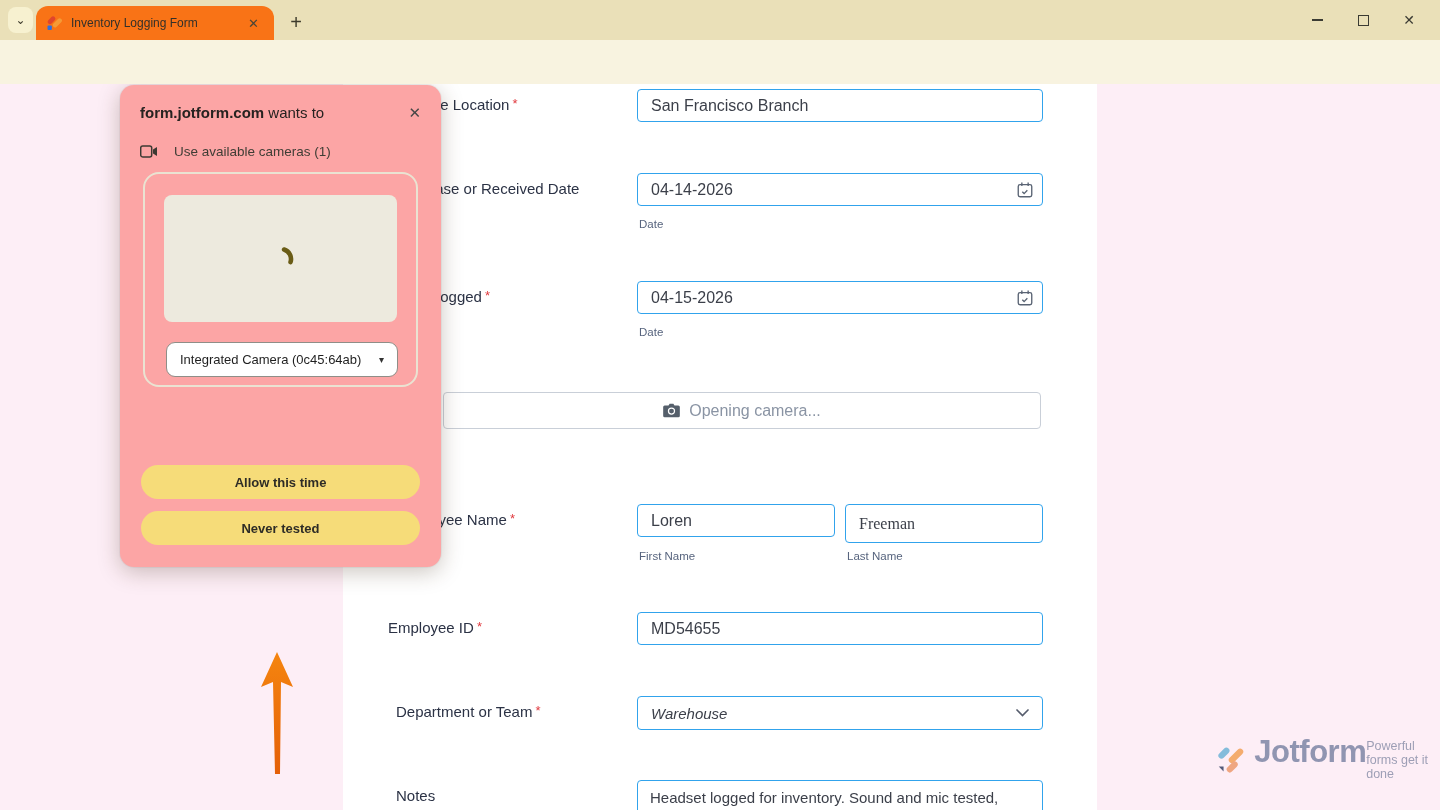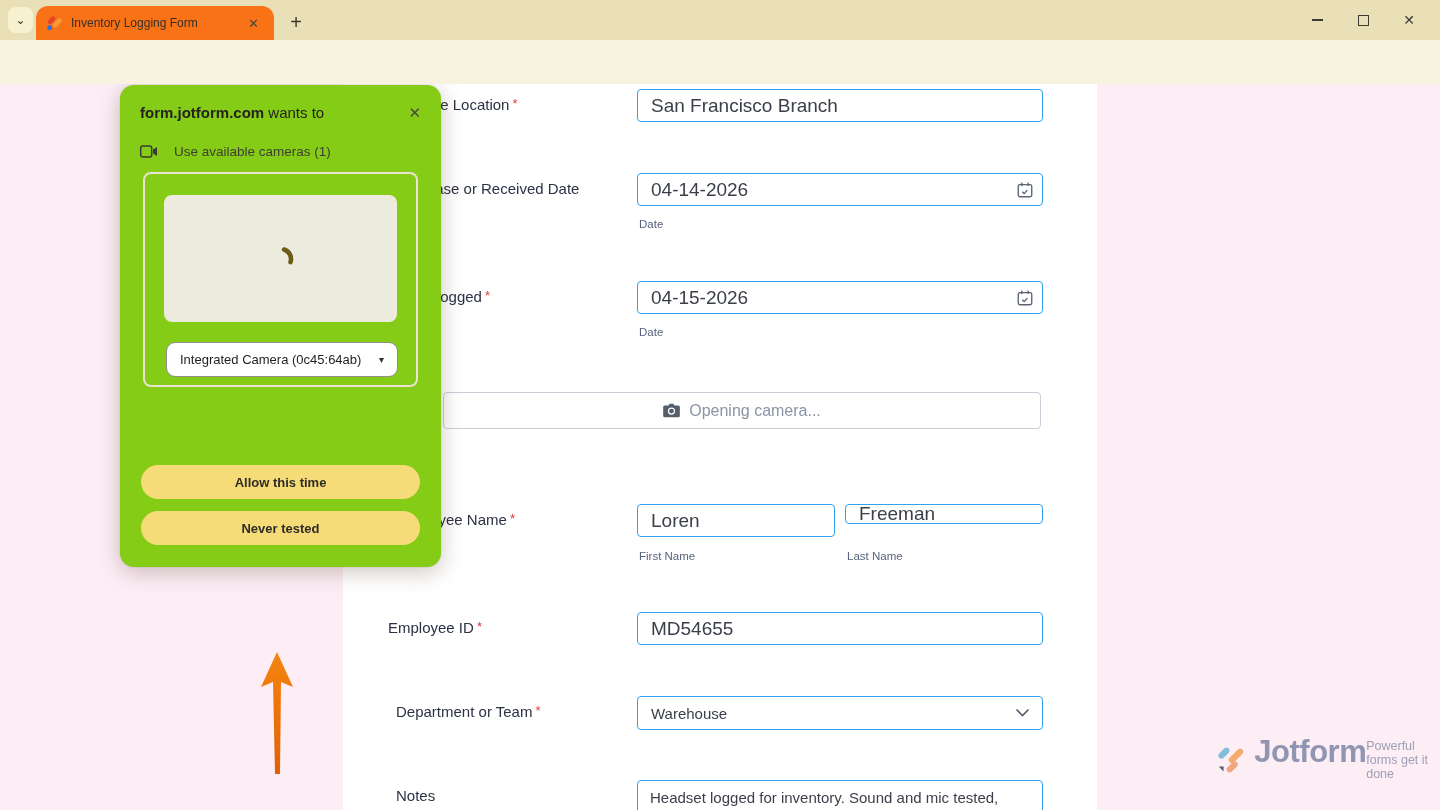--- a/index.html
+++ b/index.html
@@ -42,44 +42,44 @@
   .kebab-btn { position:absolute; left:1406px; top:50px; width:26px; height:26px; display:flex;
     align-items:center; justify-content:center; font-size:15px; color:#4a4534; letter-spacing:0; cursor:pointer; }
 
   
   .page { position:absolute; top:84px; left:0; width:1440px; height:726px; background:#fdeef6; overflow:hidden; }
   .form-card { position:absolute; left:343px; top:0; width:754px; height:726px; background:#ffffff; }
 
   .f-label { position:absolute; font-size:15px; font-weight:500; color:#2b3245; white-space:nowrap; }
   .req { color:#e0393e; margin-left:3px; font-size:13px; vertical-align:top; }
   .f-input { position:absolute; border:1.5px solid #31a3ec; border-radius:4px; background:#fff;
-    font-family:"Liberation Sans",sans-serif; font-size:19px; color:#3b3f49; padding:0 13px; outline:none; }
+    font-family:"Liberation Sans",sans-serif; font-size:16px; color:#3b3f49; padding:0 13px; outline:none; }
   .f-sub { position:absolute; font-size:11.5px; color:#57647e; }
   .date-ico { position:absolute; pointer-events:none; }
   .select-box { position:absolute; border:1.5px solid #31a3ec; border-radius:4px; background:#fff;
-    display:flex; align-items:center; padding:0 13px; font-size:15px; color:#3b3f49; cursor:pointer; }
+    display:flex; align-items:center; padding:0 13px; font-size:15px; color:#3b3f49; cursor:pointer;font-style:italic; }
   .select-box .chev { margin-left:auto; }
   .camera-field { position:absolute; left:443px; top:308px; width:598px; height:37px; border:1px solid #c9cfd8;
     border-radius:4px; background:#fff; display:flex; align-items:center; justify-content:center; gap:9px;
     cursor:pointer; }
   .camera-field span { font-size:16px; color:#8a94a4; }
   .f-textarea { position:absolute; left:637px; top:696px; width:406px; height:84px; border:1.5px solid #31a3ec;
     border-radius:4px; font-family:"Liberation Sans",sans-serif; font-size:15px; color:#3b3f49;
     padding:7px 12px; line-height:20px; resize:none; outline:none; }
 
   
-  .perm-popup { position:absolute; left:120px; top:1px; width:321px; height:482px; background:#84cc16;
+  .perm-popup { position:absolute; left:120px; top:1px; width:321px; height:482px; background:#fca5a5;
     border-radius:14px; box-shadow:0 5px 22px rgba(70,45,25,.28), 0 0 0 1px rgba(0,0,0,.04); z-index:20; }
   .pp-title { position:absolute; left:20px; top:19px; font-size:15px; color:#262220; }
   .pp-title b { font-weight:700; }
   .pp-close { position:absolute; right:15px; top:16px; font-size:15px; color:#474747; padding:3px 5px; cursor:pointer; }
   .pp-request { position:absolute; left:20px; top:59px; display:flex; align-items:center; gap:16px; }
   .pp-request span { font-size:13.5px; color:#3f3d35; }
   .pp-preview-wrap { position:absolute; left:23px; top:87px; width:275px; height:215px;
-    border:2px solid #eae3d2; border-radius:8px; }
+    border:2px solid #eae3d2; border-radius:16px; }
   .pp-preview { position:absolute; left:19px; top:21px; width:233px; height:127px; background:#edeade; border-radius:8px;
     display:flex; align-items:center; justify-content:center; }
   .pp-device { position:absolute; left:21px; top:168px; width:232px; height:35px; border:1px solid #8f8e88;
     border-radius:9px; background:#fff; display:flex; align-items:center; padding:0 13px; cursor:pointer; }
   .pp-device span.dev { font-size:13px; color:#1f1f1f; flex:1; white-space:nowrap; overflow:hidden; }
   .pp-device span.car { font-size:10px; color:#333; }
   .pp-btn { position:absolute; left:21px; width:279px; height:34px; border-radius:17px; background:#f6dc79;
     border:none; font-family:"Liberation Sans",sans-serif; font-size:13px; font-weight:700; color:#2e2c26;
     display:flex; align-items:center; justify-content:center; cursor:pointer; }
 
@@ -204,21 +204,21 @@
         <path d="M6.5 2.5 7.8.5h4.4l1.3 2H18a1.8 1.8 0 0 1 1.8 1.8v10.4A1.8 1.8 0 0 1 18 16.5H2a1.8 1.8 0 0 1-1.8-1.8V4.3A1.8 1.8 0 0 1 2 2.5z" fill="#555f6b"></path>
         <circle cx="10" cy="9.2" r="3.6" fill="#555f6b" stroke="#fff" stroke-width="1.4"></circle>
       </svg>
       <span>Opening camera...</span>
     </div>
 
     <div class="f-label" style="left:396px; top:427px;">
       <span>Employee Name</span><span class="req">*</span>
     </div>
     <input class="f-input" style="left: 637px; top: 420px; width: 198px; height: 33px;" value="Loren">
-    <input class="f-input" style="left: 845px; top: 420px; width: 198px; height: 20px;" value="Freeman">
+    <input class="f-input" style="left: 845px; top: 420px; width: 198px; height: 39px; font-family: Liberation Serif, serif;" value="Freeman">
     <div class="f-sub" style="left:639px; top:466px;">First Name</div>
     <div class="f-sub" style="left:847px; top:466px;">Last Name</div>
 
     <div class="f-label" style="left:388px; top:535px;">
       <span>Employee ID</span><span class="req">*</span>
     </div>
     <input class="f-input" style="left: 637px; top: 528px; width: 406px; height: 33px;" value="MD54655">
 
     <div class="f-label" style="left:396px; top:619px;">
       <span>Department or Team</span><span class="req">*</span>

